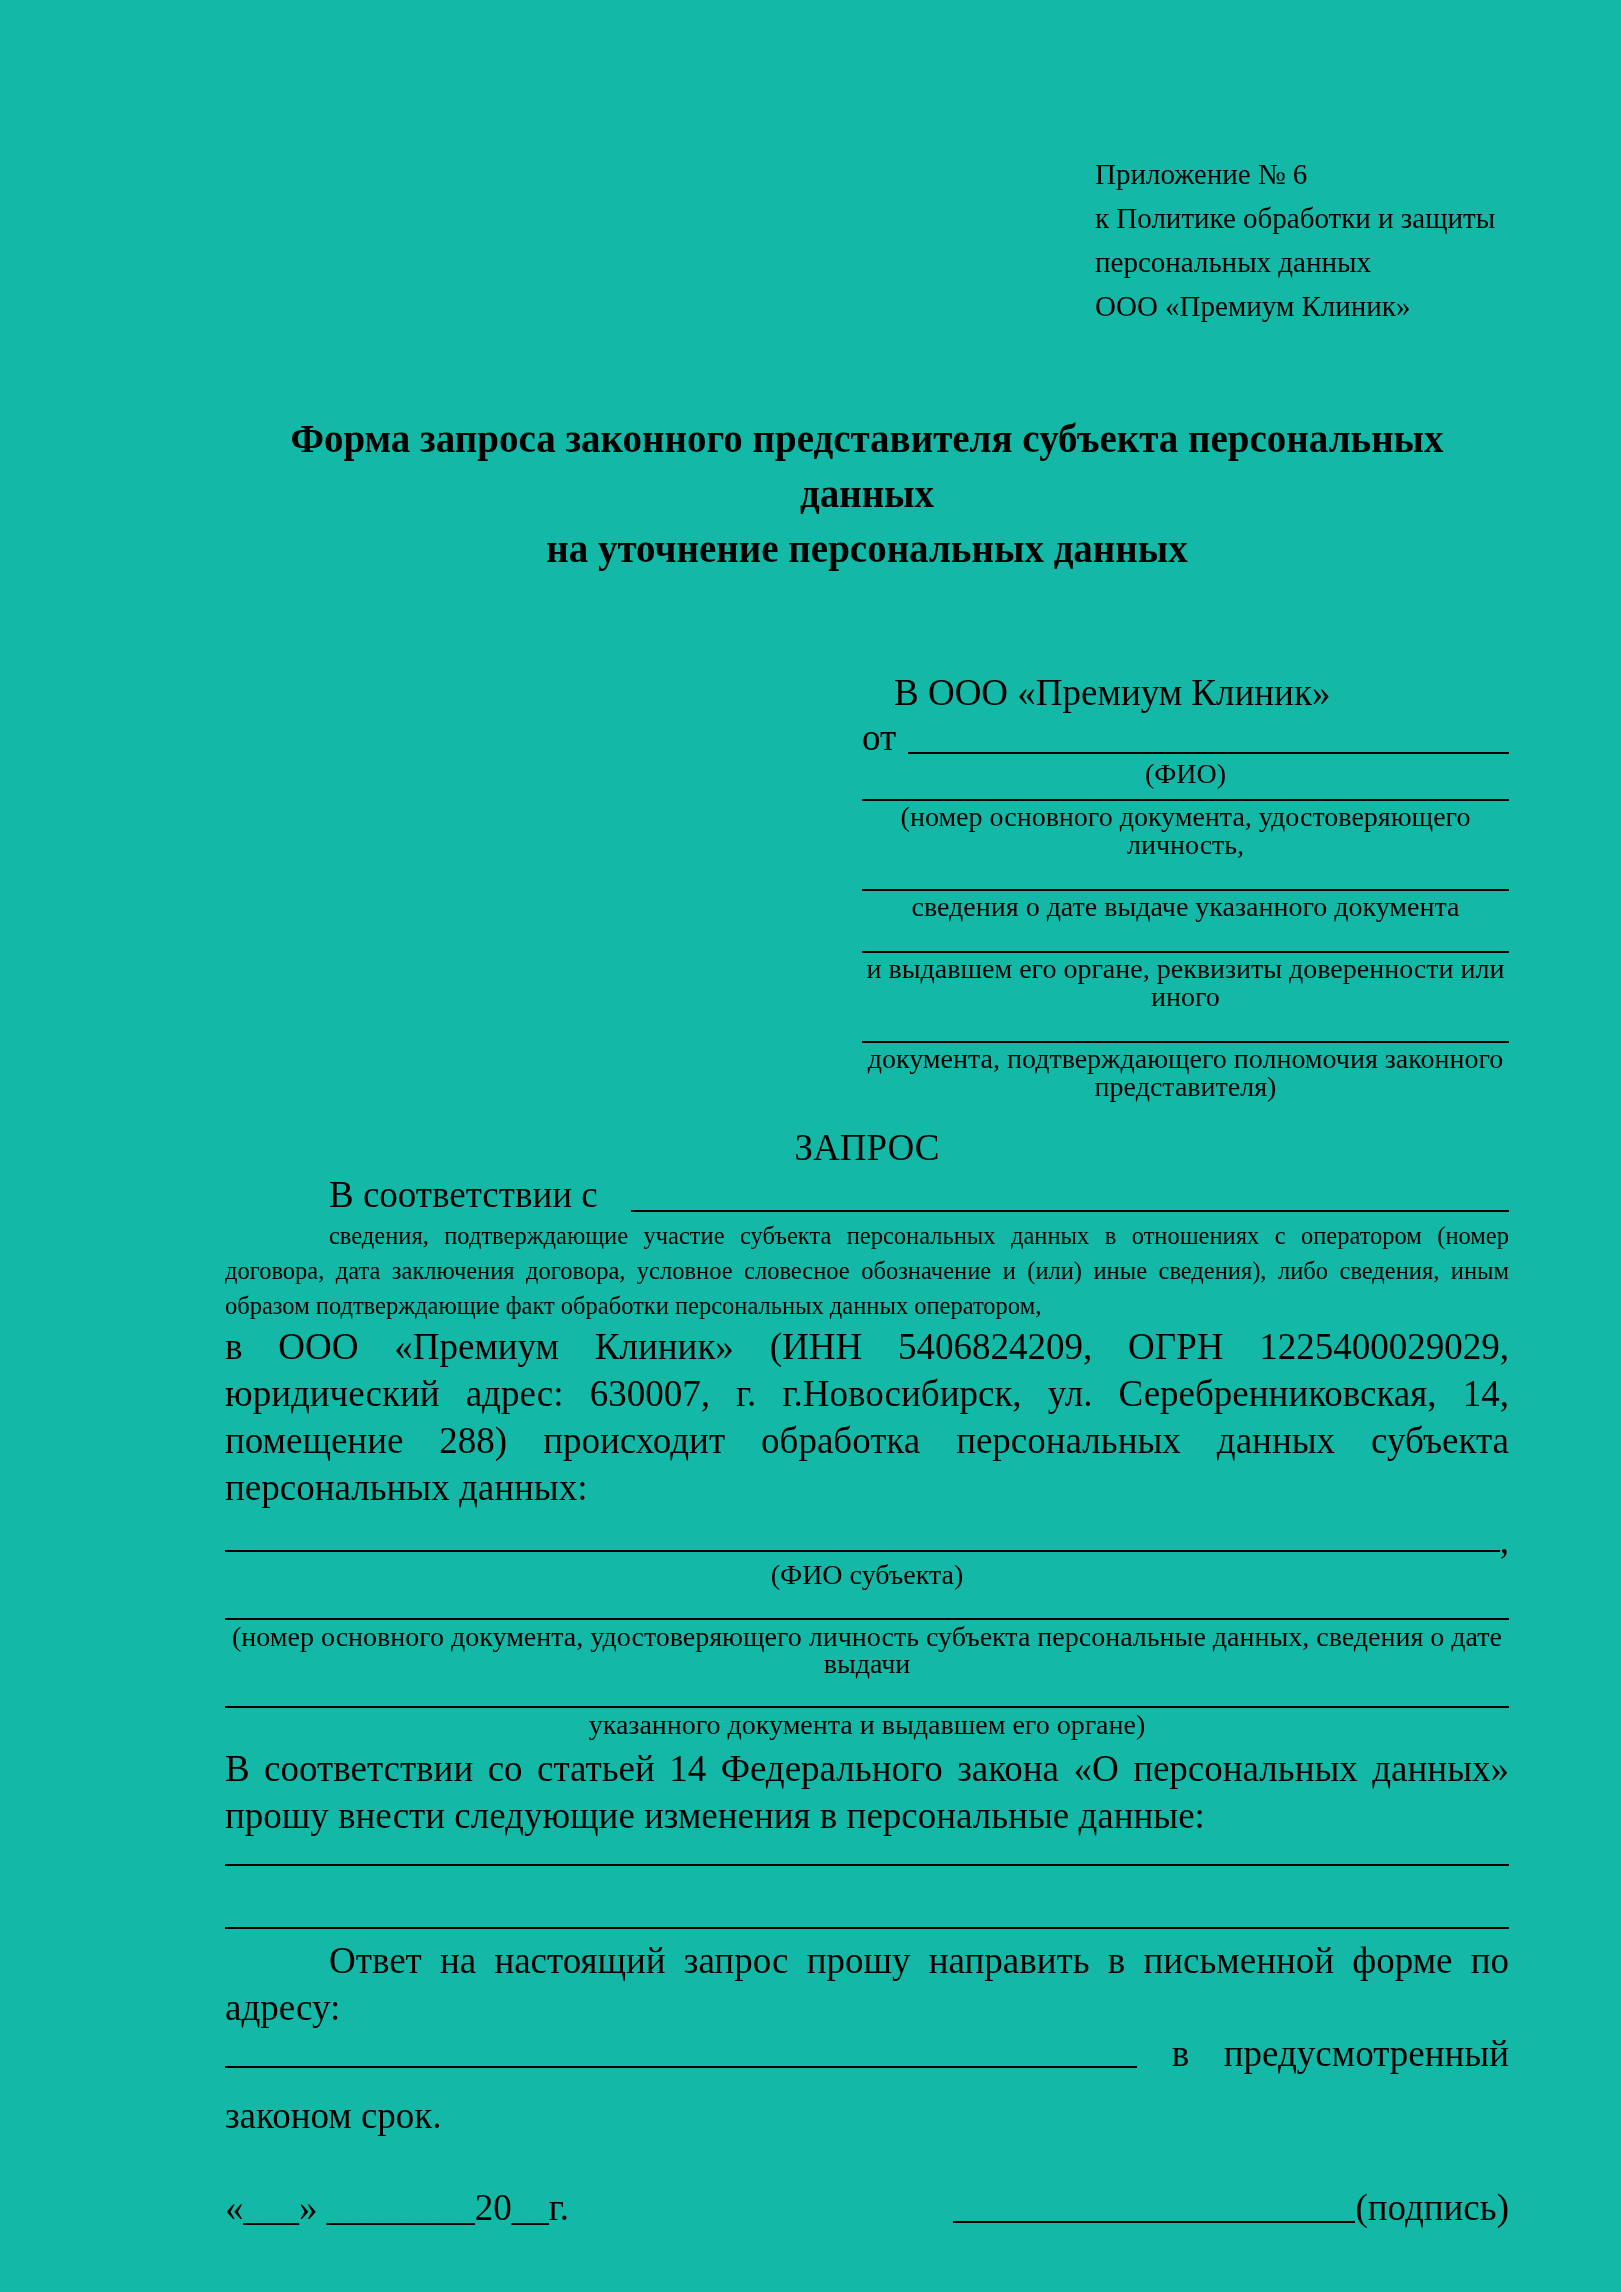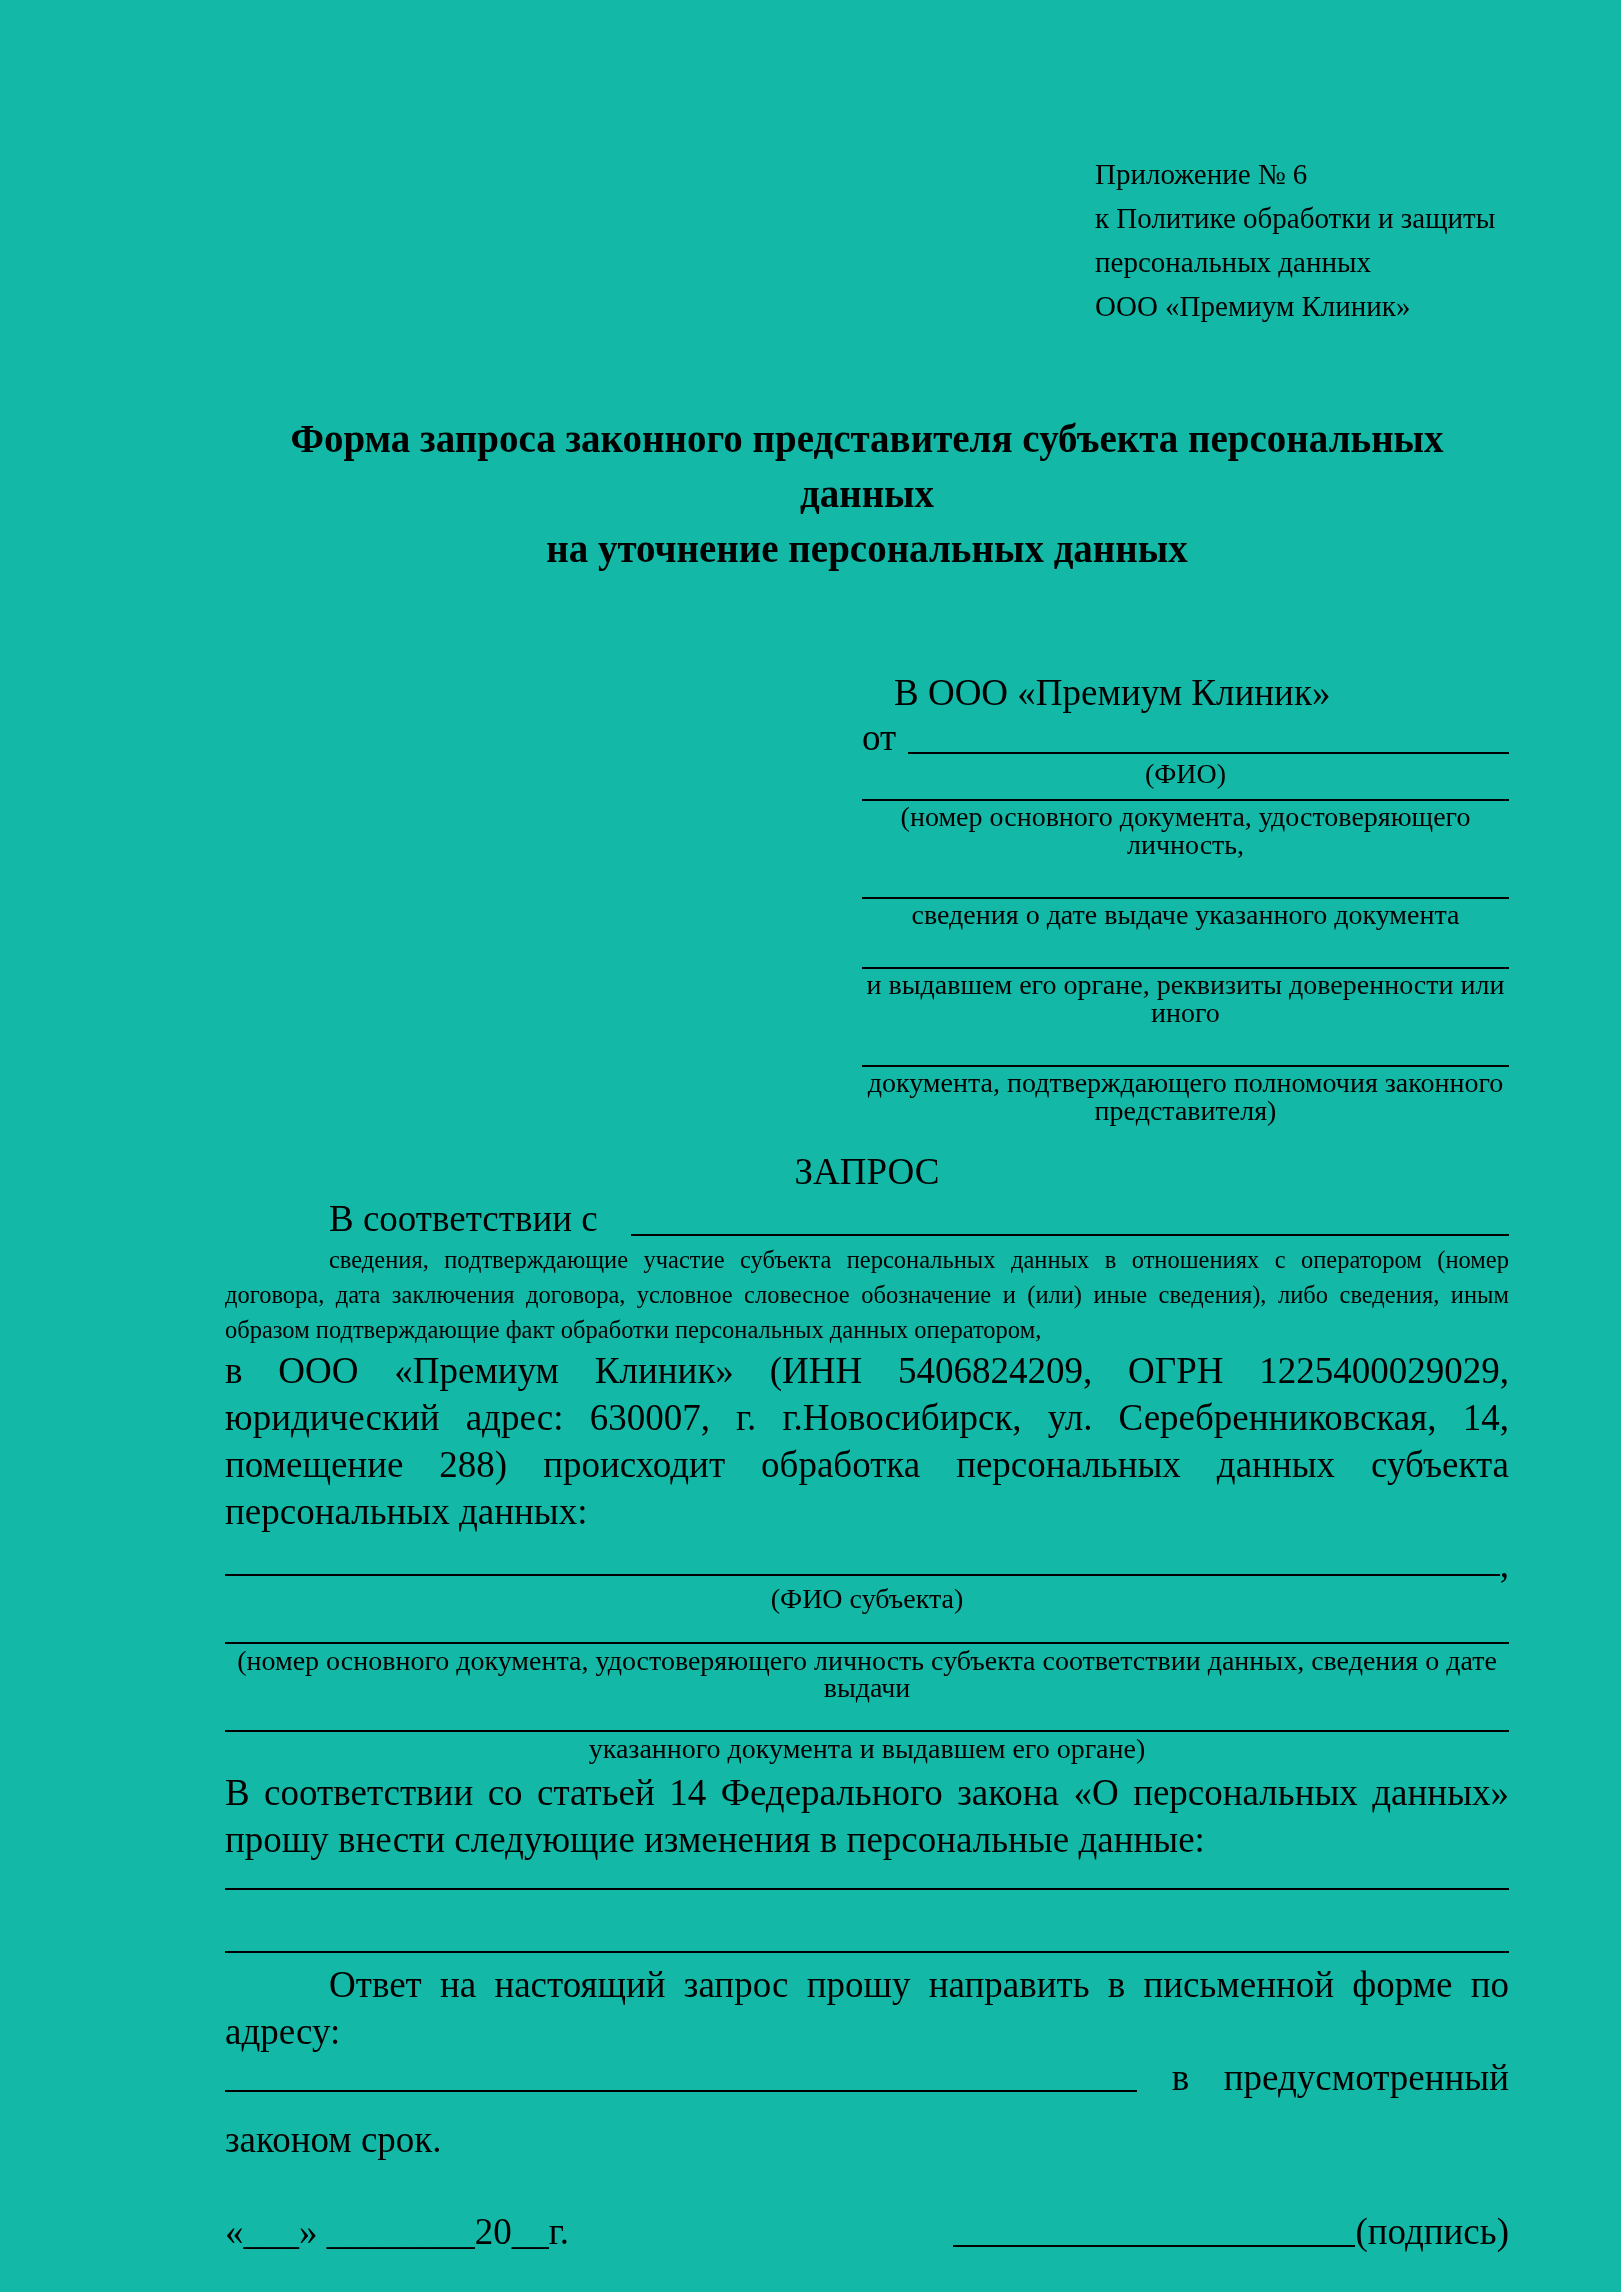--- a/index.html
+++ b/index.html
@@ -52,21 +52,21 @@
     flex: 1;
     margin-left: 11.8px;
     border-bottom: 2.9px solid #000;
     margin-bottom: 5.9px;
   }
   .cap {
     font-size: 28px;
     line-height: 27.4px;
     text-align: center;
   }
-  .addr-field { margin-top: 39px; }
+  .addr-field { margin-top: 31px; }
   .rule {
     border-bottom: 2.9px solid #000;
     height: 0;
   }
   .addr-field .cap { margin-top: 2px; }
   .addr-field.first { margin-top: 11.8px; }
 
   
   .request-heading {
     margin-top: 23.5px;
@@ -215,21 +215,21 @@
   <p class="body-par just">в ООО «Премиум Клиник» (ИНН 5406824209, ОГРН 1225400029029, юридический адрес: 630007, г. г.Новосибирск, ул. Серебренниковская, 14, помещение 288) происходит обработка персональных данных субъекта персональных данных:</p>
 
   <div class="comma-row">
     <span class="fill"></span>
     <span>,</span>
   </div>
   <div class="cap">(ФИО субъекта)</div>
 
   <div class="field-wide">
     <div class="rule"></div>
-    <div class="cap">(номер основного документа, удостоверяющего личность субъекта соответствии данных, сведения о дате выдачи</div>
+    <div class="cap">(номер основного документа, удостоверяющего личность субъекта персональные данных, сведения о дате выдачи</div>
   </div>
   <div class="field-wide">
     <div class="rule"></div>
     <div class="cap">указанного документа и выдавшем его органе)</div>
   </div>
 
   <p class="body-par just article-par">В соответствии со статьей 14 Федерального закона «О персональных данных» прошу внести следующие изменения в персональные данные:</p>
 
   <div class="rule blank-rule-1"></div>
   <div class="rule blank-rule-2"></div>

